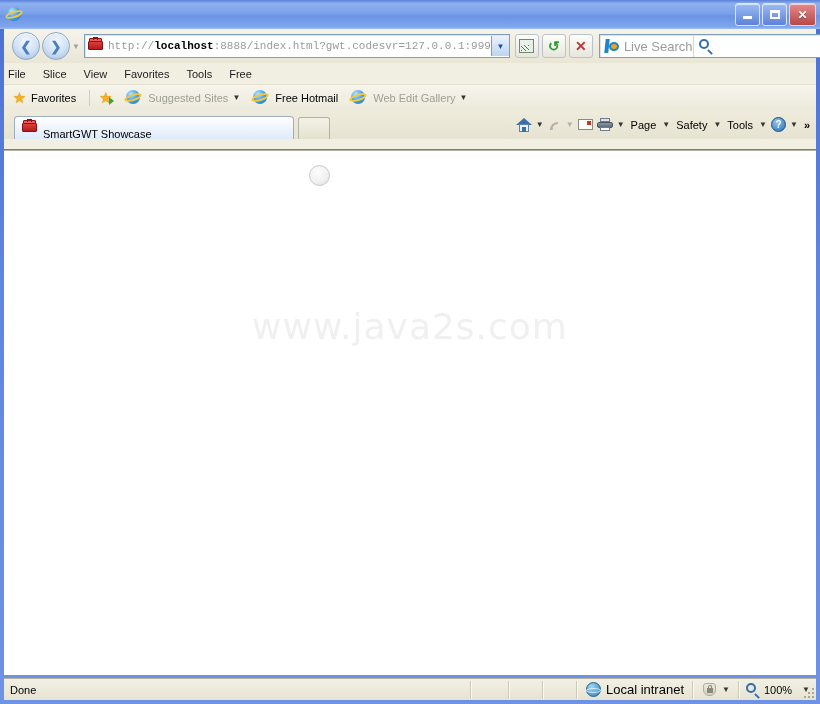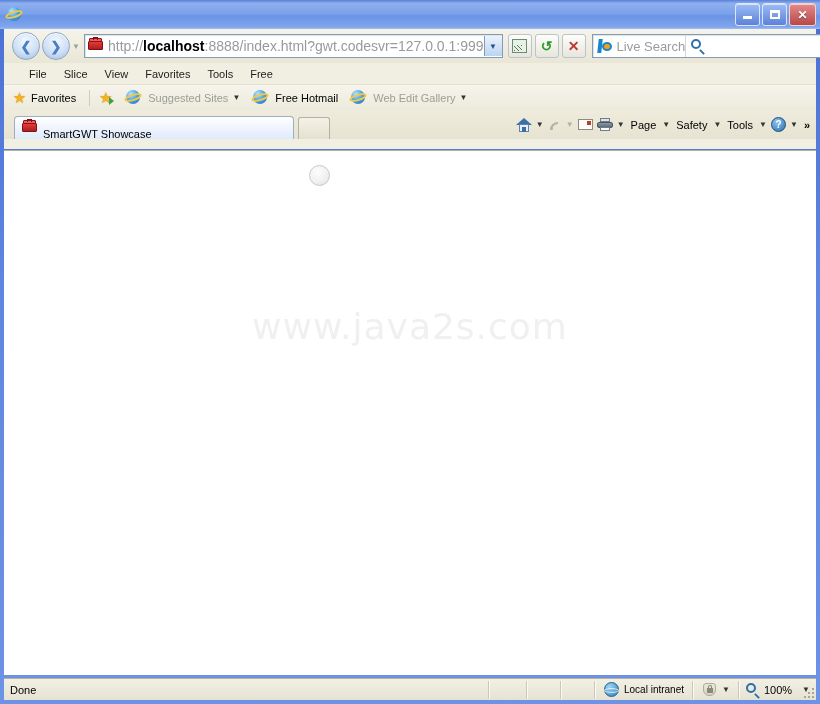--- a/index.html
+++ b/index.html
@@ -57,21 +57,21 @@
   .navbtn.back{margin-left:8px;}
   .navbtn.fwd{margin-left:2px;}
   .arrow{font-size:13px;color:#4b7fc4;line-height:1;font-weight:bold;}
   .histdrop{width:12px;text-align:center;color:#9aa59a;font-size:8px;flex:none;}
   .addrbox{
     flex:1;height:22px;margin:0 2px 0 2px;background:#fff;
     border:1px solid #7f9db9;display:flex;align-items:center;
     box-shadow:inset 1px 1px 1px rgba(0,0,0,.12);
   }
   .fav-ico{width:16px;height:16px;margin:0 4px 0 3px;position:relative;flex:none;}
-  .url{font-size:14px;color:#9a9a9a;white-space:nowrap;overflow:hidden;flex:1;}
+  .url{font-size:11px;color:#9a9a9a;white-space:nowrap;overflow:hidden;flex:1;font-family:Liberation Mono, monospace;}
   .url b{color:#000;font-weight:bold;}
   .url .scheme{color:#9a9a9a;}
   .addr-drop{
     width:17px;height:20px;flex:none;margin-right:0px;
     background:linear-gradient(to bottom,#eaf2fd,#bcd4f0);
     border:1px solid #7f9db9;border-width:0 0 0 1px;
     display:flex;align-items:center;justify-content:center;color:#1f4f8f;font-size:8px;
   }
   .tbtn{
     width:22px;height:22px;border:1px solid transparent;margin-left:3px;flex:none;
@@ -83,21 +83,21 @@
     margin-left:6px;display:flex;align-items:center;flex:none;
     box-shadow:inset 1px 1px 1px rgba(0,0,0,.12);
   }
   .search-txt{color:#9b9b9b;font-size:13px;}
   .searchgo{
     width:24px;height:22px;border-left:1px solid #cfd6de;display:flex;align-items:center;justify-content:center;flex:none;
   }
   .searchdrop{width:14px;height:22px;display:flex;align-items:center;justify-content:center;color:#333;font-size:8px;flex:none;}
 
   
-  .menurow{height:21px;display:flex;align-items:center;padding-left:25px;background:#f1efe2;}
+  .menurow{height:21px;display:flex;align-items:center;padding-left:4px;background:#f1efe2;}
   .menurow span{margin-right:17px;color:#1c1c1c;font-size:11px;}
 
   
   .favrow{height:25px;display:flex;align-items:center;padding-left:8px;background:linear-gradient(to bottom,#f7f5ec,#eceadb);border-top:1px solid #e3e0d0;}
   .favitem{display:flex;align-items:center;margin-right:9px;white-space:nowrap;}
   .favitem .lbl{font-size:11px;color:#000;margin-left:4px;}
   .favitem .lbl.dim{color:#9d9d95;}
   .vdiv{width:1px;height:16px;background:#cfccbb;margin:0 8px 0 4px;}
   .caret{font-size:8px;color:#333;margin-left:4px;}
 
@@ -152,21 +152,21 @@
   
   .statusbar{
     position:absolute;left:4px;top:678px;width:812px;height:22px;
     background:linear-gradient(to bottom,#f2f0e4,#e6e3d3);
     border-top:1px solid #b5b2a3;display:flex;align-items:center;
     box-sizing:border-box;
   }
   .st-text{font-size:11px;color:#000;padding-left:6px;flex:none;}
   .st-sep{width:1px;height:18px;background:#cbc8b8;border-right:1px solid #fbfaf3;}
   .st-zone{display:flex;align-items:center;padding:0 8px;}
-  .st-zone .lbl{font-size:10px;color:#000;margin-left:5px;text-align:center;}
+  .st-zone .lbl{font-size:13px;color:#000;margin-left:5px;text-align:center;}
   .st-zoom{display:flex;align-items:center;padding:0 6px;}
   .st-zoom .lbl{font-size:11px;color:#000;margin-left:4px;}
   .grip{position:absolute;right:2px;bottom:2px;width:12px;height:12px;}
   .grip i{position:absolute;width:2px;height:2px;background:#a9a696;display:block;}
   .spacer-flex{flex:1;}
 
   
   .ie-ball{
     width:14px;height:14px;border-radius:50%;
     background:radial-gradient(circle at 35% 30%,#bfe3fb 0%,#49a7e8 45%,#1f6cb5 100%);

